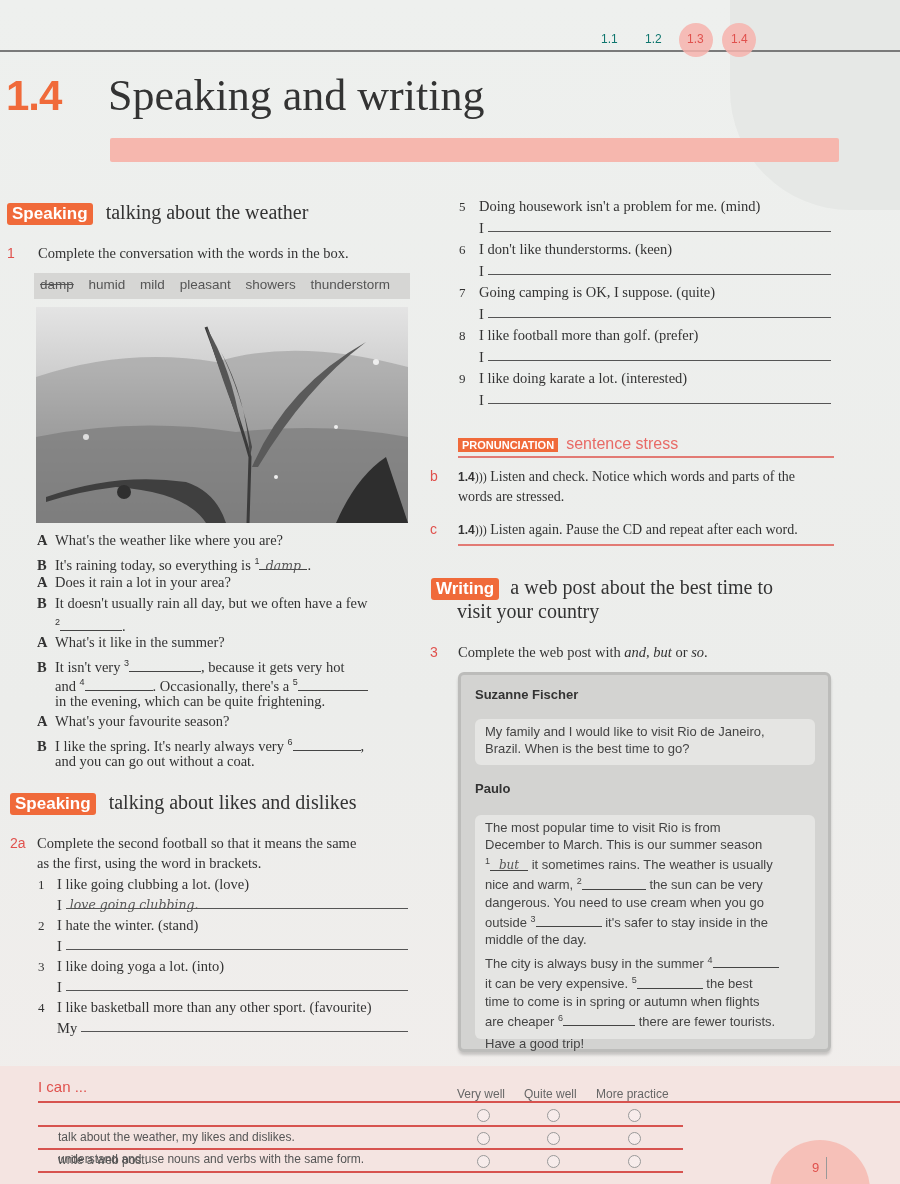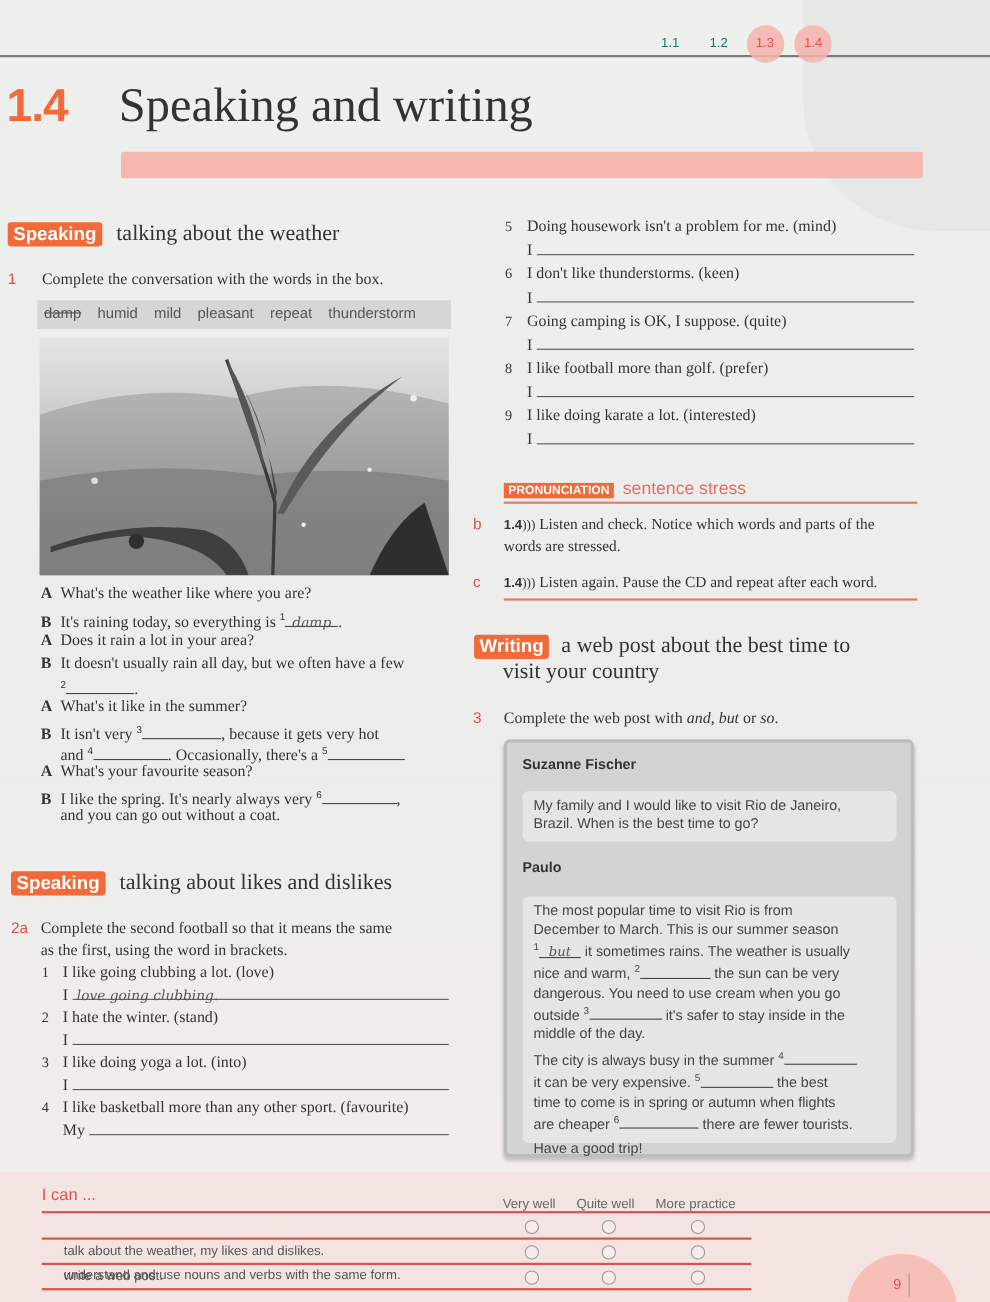--- a/index.html
+++ b/index.html
@@ -81,21 +81,21 @@
 <div class="abs" style="left:7px; top:243px; width:410px;">
   <span class="num-red" style="display:inline-block; width:26px;">1</span>
   <span class="txt">Complete the conversation with the words in the box.</span>
 </div>
 
 <div class="abs wordbox">
   <span class="strike">damp</span>
   <span>humid</span>
   <span>mild</span>
   <span>pleasant</span>
-  <span>repeat</span>
+  <span>showers</span>
   <span>thunderstorm</span>
 </div>
 
 <div class="abs photo">
   <svg width="372" height="216" viewBox="0 0 372 216">
     <path d="M0 70 Q90 40 180 55 Q260 30 372 60 L372 216 L0 216 Z" fill="#9b9b9b" opacity=".6"></path>
     <path d="M0 130 Q100 110 200 125 Q290 115 372 130 L372 216 L0 216Z" fill="#777" opacity=".6"></path>
     <path d="M212 216 L214 150 Q200 100 170 20" stroke="#3b3b3b" stroke-width="3" fill="none"></path>
     <path d="M170 20 Q195 60 205 120 Q188 80 170 20Z" fill="#555"></path>
     <path d="M214 150 Q210 90 185 45 Q205 85 216 140Z" fill="#4a4a4a"></path>
@@ -128,20 +128,23 @@
   </div>
   <div style="height:21px;">
     <span class="spk">A</span><span>What's it like in the summer?</span>
   </div>
   <div style="height:19px;">
     <span class="spk">B</span><span>It isn't very </span><sup>3</sup><span class="blank" style="width:72px;"></span><span>, because it gets very hot</span>
   </div>
   <div style="height:19px; padding-left:18px;">
     <span>and </span><sup>4</sup><span class="blank" style="width:68px;"></span><span>. Occasionally, there's a </span><sup>5</sup><span class="blank" style="width:70px;"></span>
   </div>
+  <div style="height:20px; padding-left:18px;">
+    <span>in the evening, which can be quite frightening.</span>
+  </div>
   <div style="height:21px;">
     <span class="spk">A</span><span>What's your favourite season?</span>
   </div>
   <div style="height:19px;">
     <span class="spk">B</span><span>I like the spring. It's nearly always very </span><sup>6</sup><span class="blank" style="width:68px;"></span><span>,</span>
   </div>
   <div style="height:20px; padding-left:18px;">
     <span>and you can go out without a coat.</span>
   </div>
 </div>

